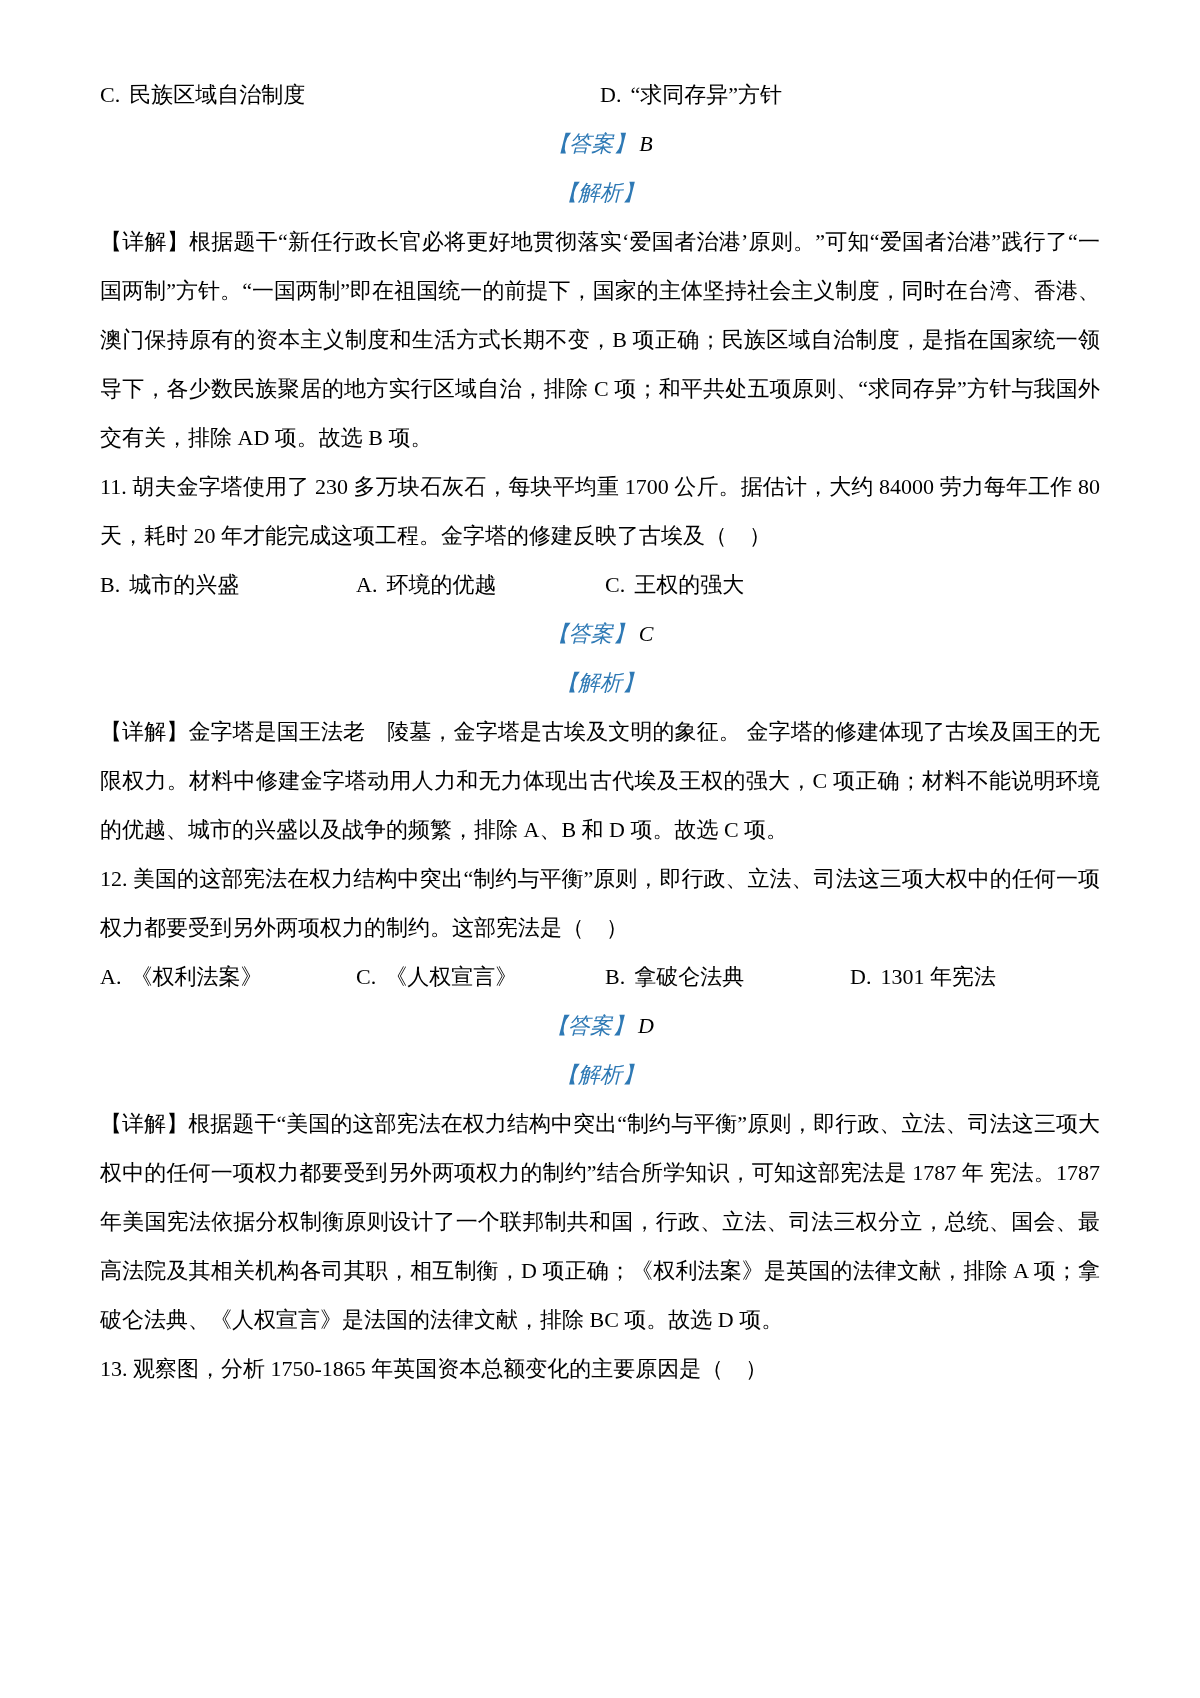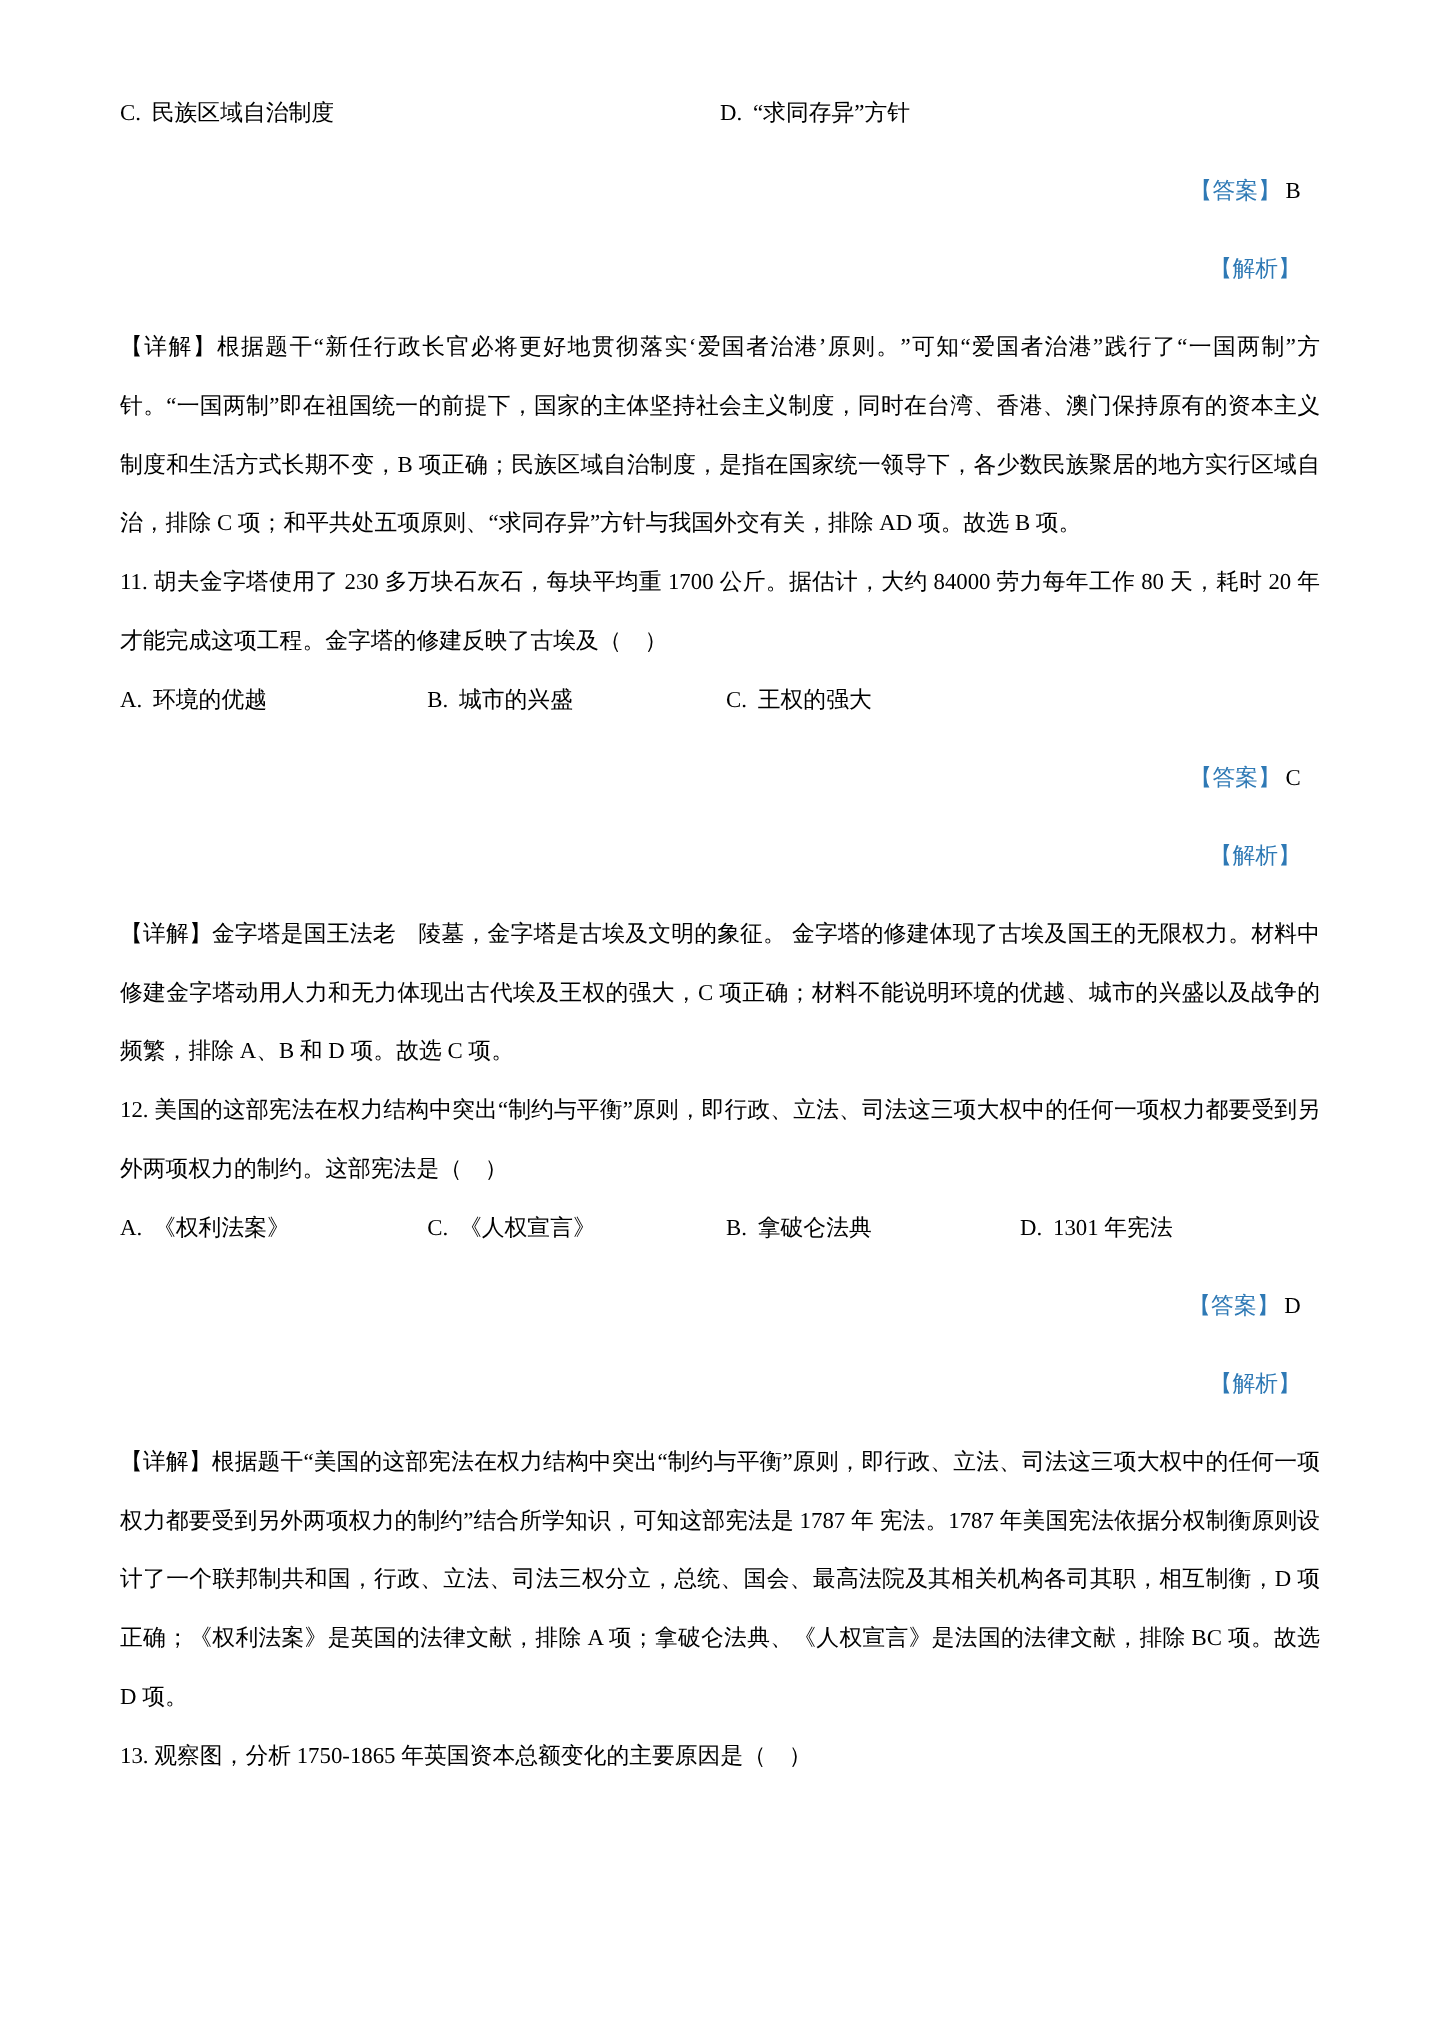--- a/index.html
+++ b/index.html
@@ -8,34 +8,35 @@
     background: #ffffff;
   }
   .page {
     position: relative;
     width: 1200px;
     height: 1698px;
     background: #ffffff;
     box-sizing: border-box;
     padding: 70px 100px 0 100px;
     font-family: "Liberation Serif", "DejaVu Serif", serif;
-    font-size: 19px;
+    font-size: 22px;
     color: #000000;
     overflow: hidden;
   }
   .para {
     margin: 0;
     line-height: 49px;
     text-align: justify;
     text-justify: inter-character;
   }
   .line {
-    margin: 16px;
+    margin: 0;
     line-height: 49px;
-    text-align: right;
+    text-align: center;
+    font-style: italic;
   }
   .opts {
     display: grid;
     line-height: 49px;
   }
   .opts-2 {
     grid-template-columns: 500px 1fr;
   }
   .opts-4 {
     grid-template-columns: 256px 249px 245px 1fr;
@@ -63,22 +64,22 @@
 
   <p class="line"><span class="blue" style="color: rgb(46, 121, 181);">【答案】</span><span class="ansletter">B</span></p>
 
   <p class="line"><span class="blue" style="color: rgb(46, 121, 181);">【解析】</span></p>
 
   <p class="para"><span>【详解】</span><span>根据题干“新任行政长官必将更好地贯彻落实‘爱国者治港’原则。”可知“爱国者治港”践行了“一国两制”方针。“一国两制”即在祖国统一的前提下，国家的主体坚持社会主义制度，同时在台湾、香港、澳门保持原有的资本主义制度和生活方式长期不变，B 项正确；民族区域自治制度，是指在国家统一领导下，各少数民族聚居的地方实行区域自治，排除 C 项；和平共处五项原则、“求同存异”方针与我国外交有关，排除 AD 项。故选 B 项。</span></p>
 
   <p class="para">11. 胡夫金字塔使用了 230 多万块石灰石，每块平均重 1700 公斤。据估计，大约 84000 劳力每年工作 80 天，耗时 20 年才能完成这项工程。金字塔的修建反映了古埃及（　）</p>
 
   <div class="opts opts-4">
+    <span class="opt"><span class="okey">B.</span><span>城市的兴盛</span></span>
     <span class="opt"><span class="okey">A.</span><span>环境的优越</span></span>
-    <span class="opt"><span class="okey">B.</span><span>城市的兴盛</span></span>
     <span class="opt"><span class="okey">C.</span><span>王权的强大</span></span>
   </div>
 
   <p class="line"><span class="blue" style="color: rgb(46, 121, 181);">【答案】</span><span class="ansletter">C</span></p>
 
   <p class="line"><span class="blue" style="color: rgb(46, 121, 181);">【解析】</span></p>
 
   <p class="para"><span>【详解】</span><span>金字塔是国王法老　陵墓，金字塔是古埃及文明的象征。 金字塔的修建体现了古埃及国王的无限权力。材料中修建金字塔动用人力和无力体现出古代埃及王权的强大，C 项正确；材料不能说明环境的优越、城市的兴盛以及战争的频繁，排除 A、B 和 D 项。故选 C 项。</span></p>
 
   <p class="para">12. 美国的这部宪法在权力结构中突出“制约与平衡”原则，即行政、立法、司法这三项大权中的任何一项权力都要受到另外两项权力的制约。这部宪法是（　）</p>

